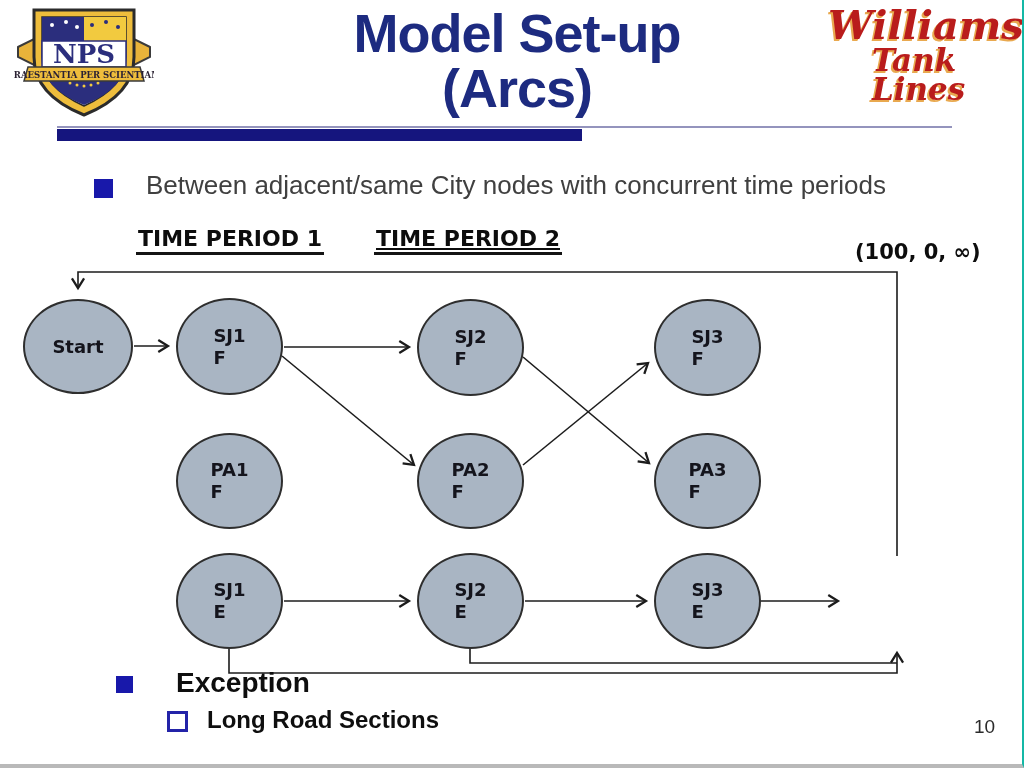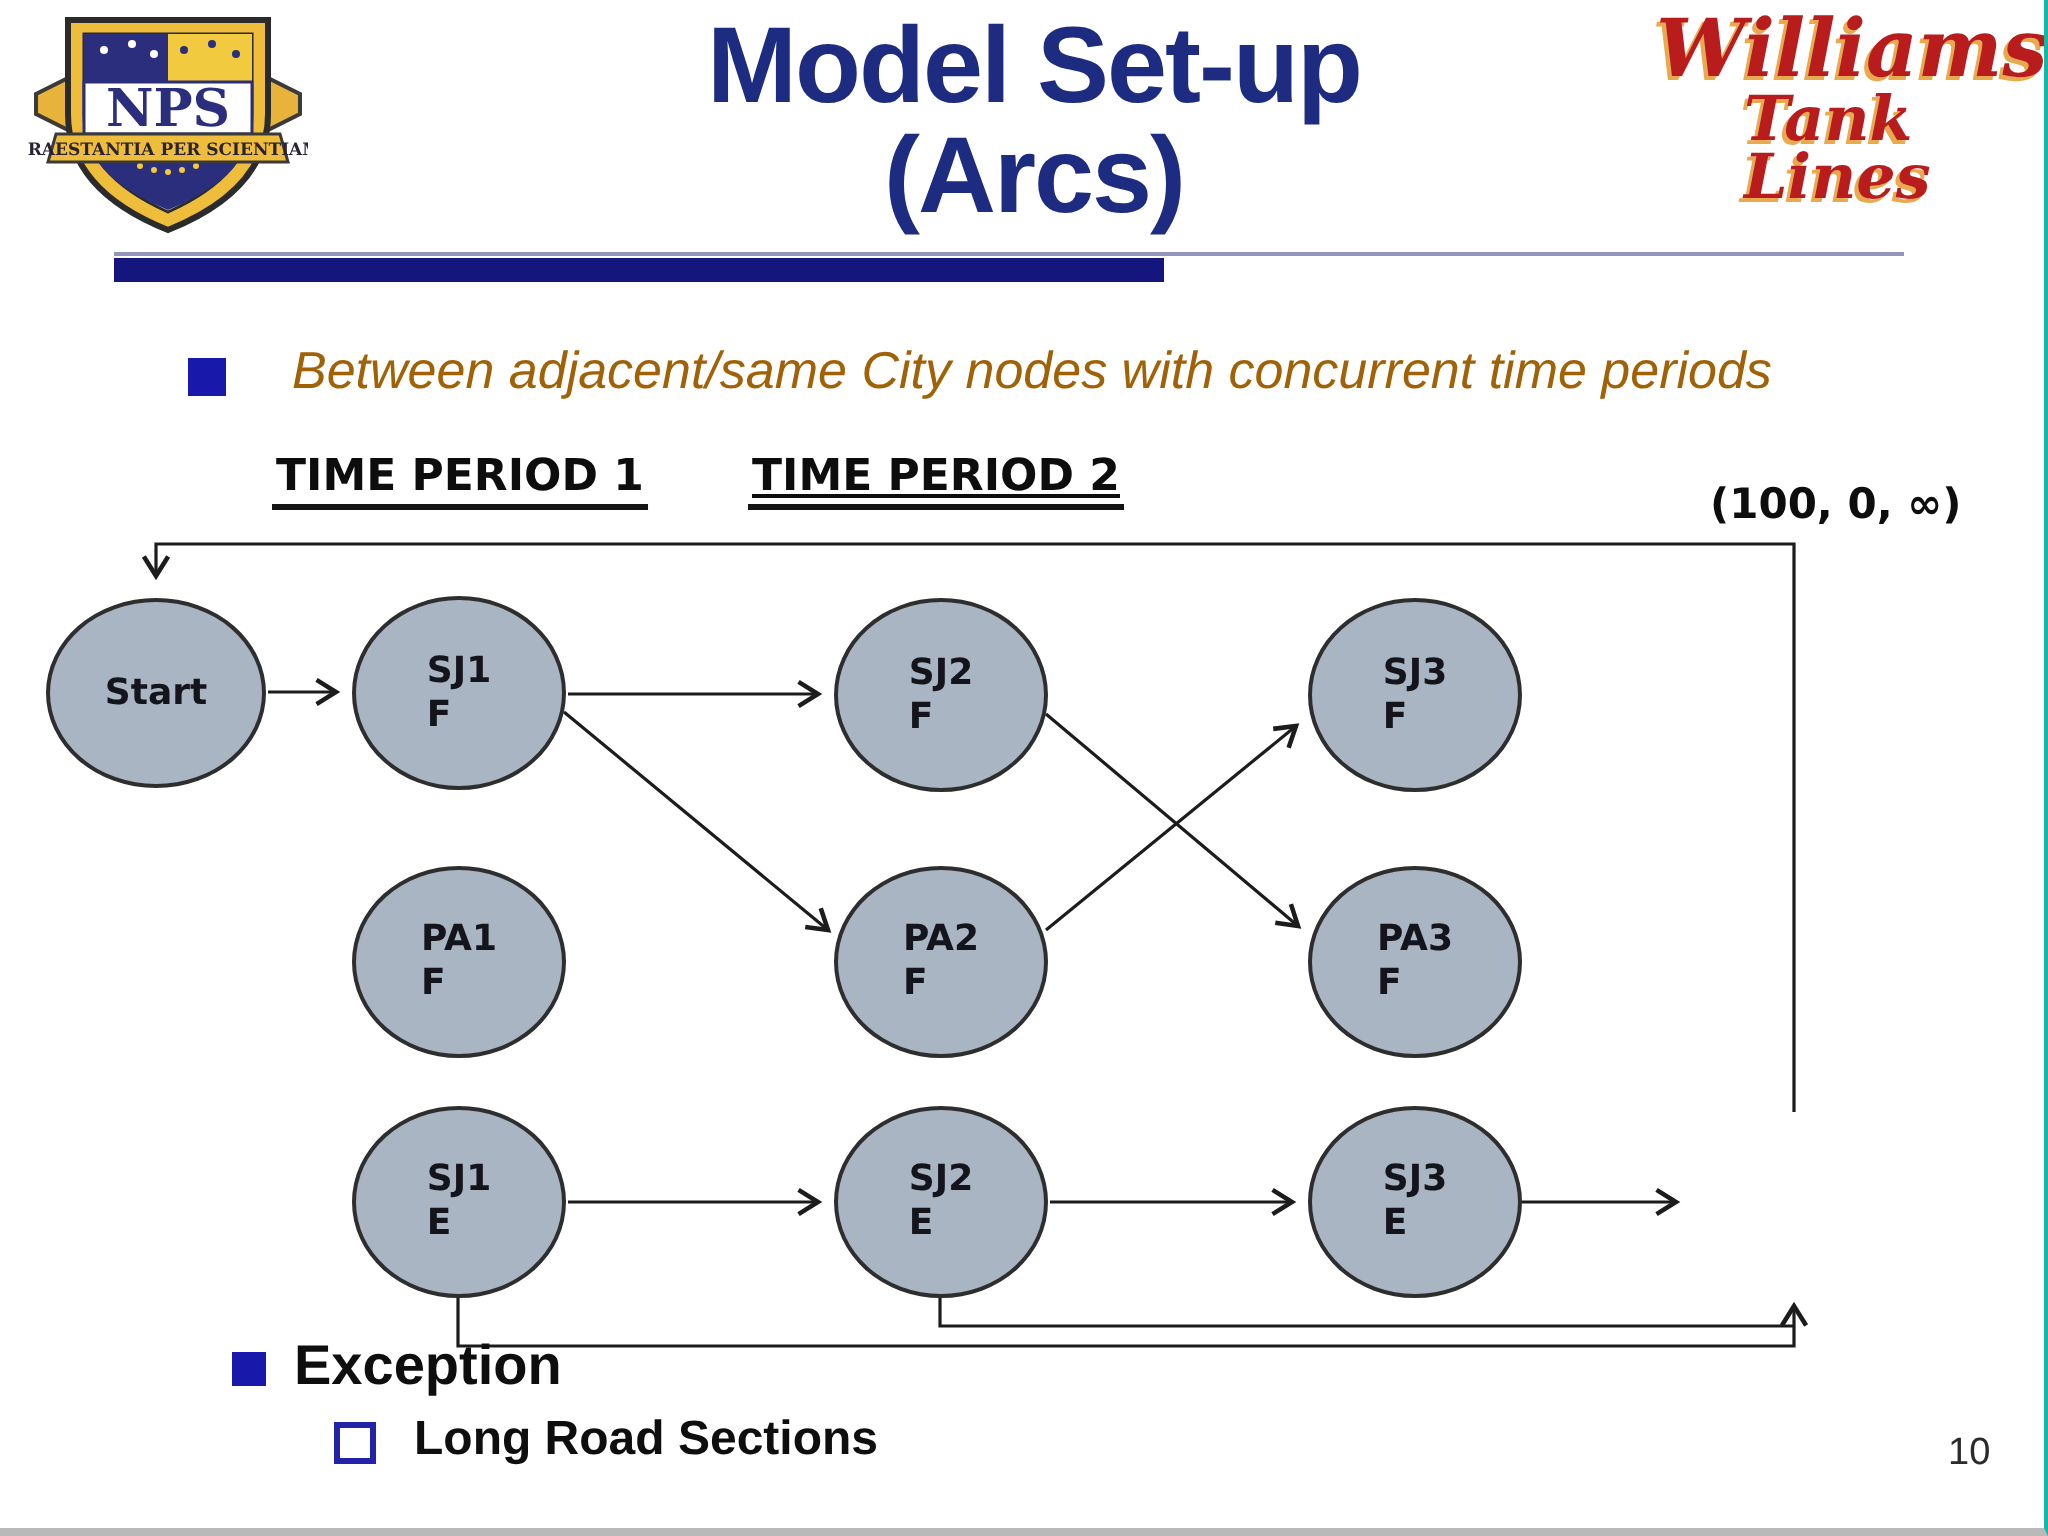--- a/index.html
+++ b/index.html
@@ -21,23 +21,23 @@
     color:#b91c1c;line-height:.95;
     text-shadow:-2px 2px 0 #e9a94f;
   }
   .wtl-line1{font-size:40px;display:block;}
   .wtl-line2{font-size:31px;display:block;margin-top:2px;margin-left:44px;}
   .rule-thin{position:absolute;left:57px;top:126px;width:895px;height:2px;background:#9494bd;}
   .rule-thick{position:absolute;left:57px;top:129px;width:525px;height:12px;background:#15157e;}
   
   .bullet-sq{position:absolute;background:#1818aa;}
   .b1{left:94px;top:179px;width:19px;height:19px;}
-  .main-bullet-text{position:absolute;left:146px;top:170px;font-size:26px;color:#a16207;font-style:italic;}
+  .main-bullet-text{position:absolute;left:146px;top:170px;font-size:26px;color:#404040;}
   .b2{left:116px;top:676px;width:17px;height:17px;}
-  .exception-text{position:absolute;left:147px;top:667px;font-size:28px;font-weight:bold;color:#0e0e0e;}
+  .exception-text{position:absolute;left:176px;top:667px;font-size:28px;font-weight:bold;color:#0e0e0e;}
   .b3{position:absolute;left:167px;top:711px;width:15px;height:15px;background:#fff;border:3px solid #2323a8;}
   .exception-sub-text{position:absolute;left:207px;top:706px;font-size:24px;font-weight:bold;color:#0e0e0e;}
   
   .tp-header{
     position:absolute;top:226px;transform:translateX(-50%);
     font-family:"DejaVu Sans",sans-serif;font-weight:bold;font-size:22px;color:#0d0d0d;
     border-bottom:3px solid #141414;padding:0 2px 1px 2px;letter-spacing:0px;white-space:nowrap;
   }
   .tp1{left:230px;} .tp2{left:468px;text-decoration:underline;} .tp3{left:716px;}
   .arc-label{

